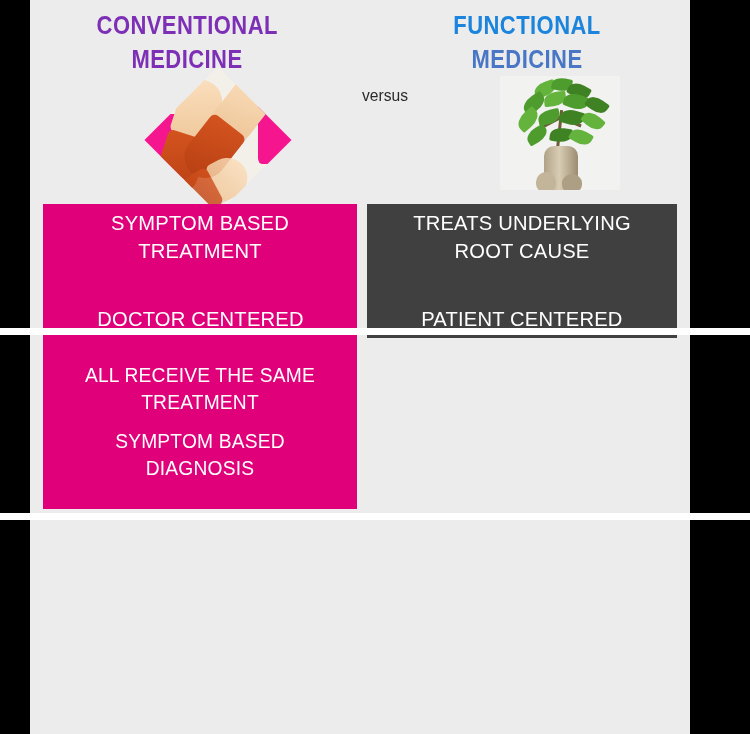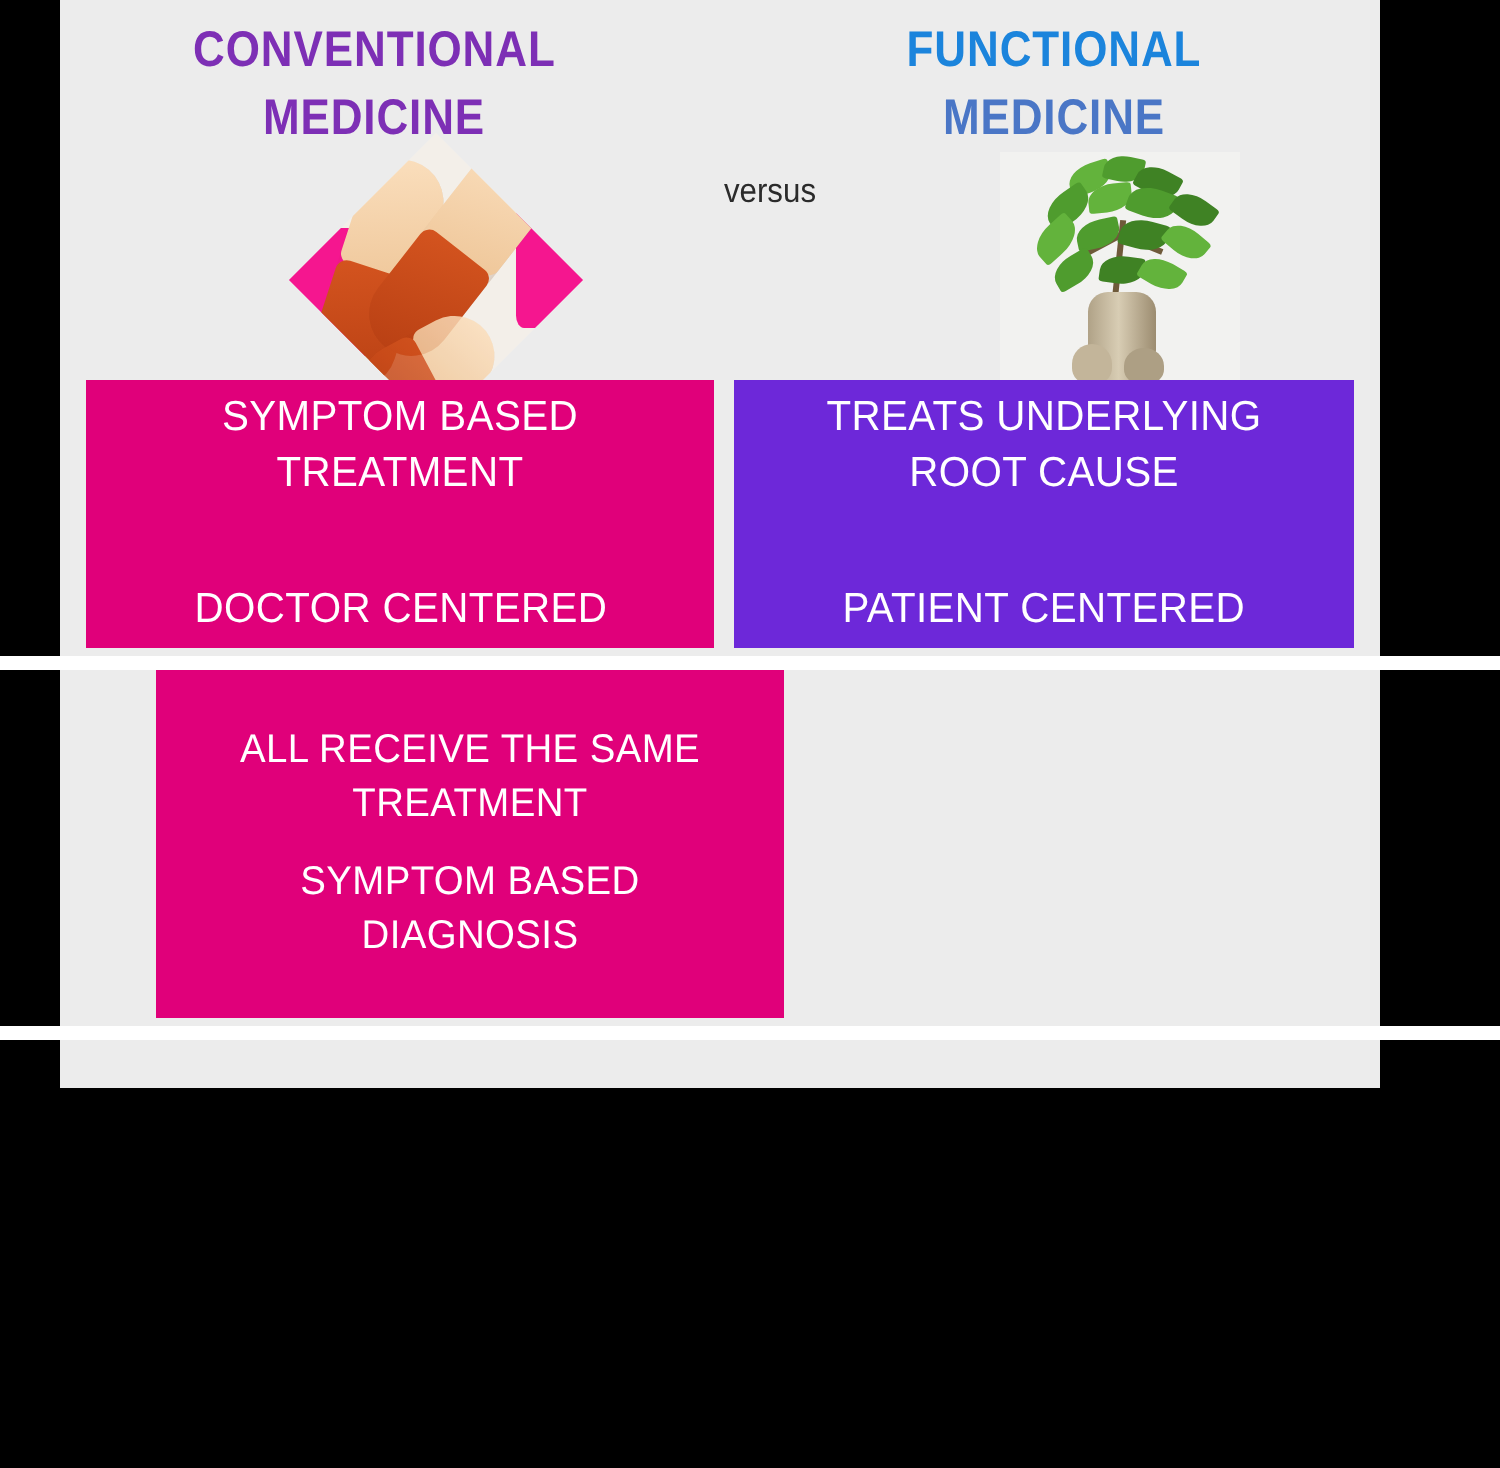--- a/index.html
+++ b/index.html
@@ -3,21 +3,21 @@
 <meta charset="utf-8">
 <style>
   html, body {
     margin: 0;
     padding: 0;
     background: #000000;
   }
   #page {
     position: relative;
     width: 750px;
-    height: 544px;
+    height: 734px;
     background: #000000;
     overflow: hidden;
     font-family: "Liberation Sans", sans-serif;
   }
 
   
   #canvas {
     position: absolute;
     left: 30px;
     top: 0;
@@ -137,24 +137,24 @@
     position: absolute;
     box-sizing: border-box;
     display: flex;
     flex-direction: column;
     justify-content: center;
     align-items: center;
     color: #ffffff;
     padding: 4px 10px;
   }
   .panel.pink  { background: #e0007a; left: 43px;  width: 314px; }
-  .panel.green { background: #6d28d9; left: 367px; width: 310px; }
-
-  .row1 { top: 190px;  height: 134px; gap: 28px; }
-  .row2 { top: 335px;  height: 174px; margin-left: 35px; }
+  .panel.green { background: #404040; left: 367px; width: 310px; }
+
+  .row1 { top: 204px;  height: 134px; gap: 28px; }
+  .row2 { top: 335px;  height: 174px; }
   .row3 { top: 521px;  height: 196px; }
 
   .entry {
     text-align: center;
     font-size: 21px;
     line-height: 28px;
     font-weight: 400;
     letter-spacing: 0.2px;
     transform: scaleX(0.96);
     margin: 6px 0;

